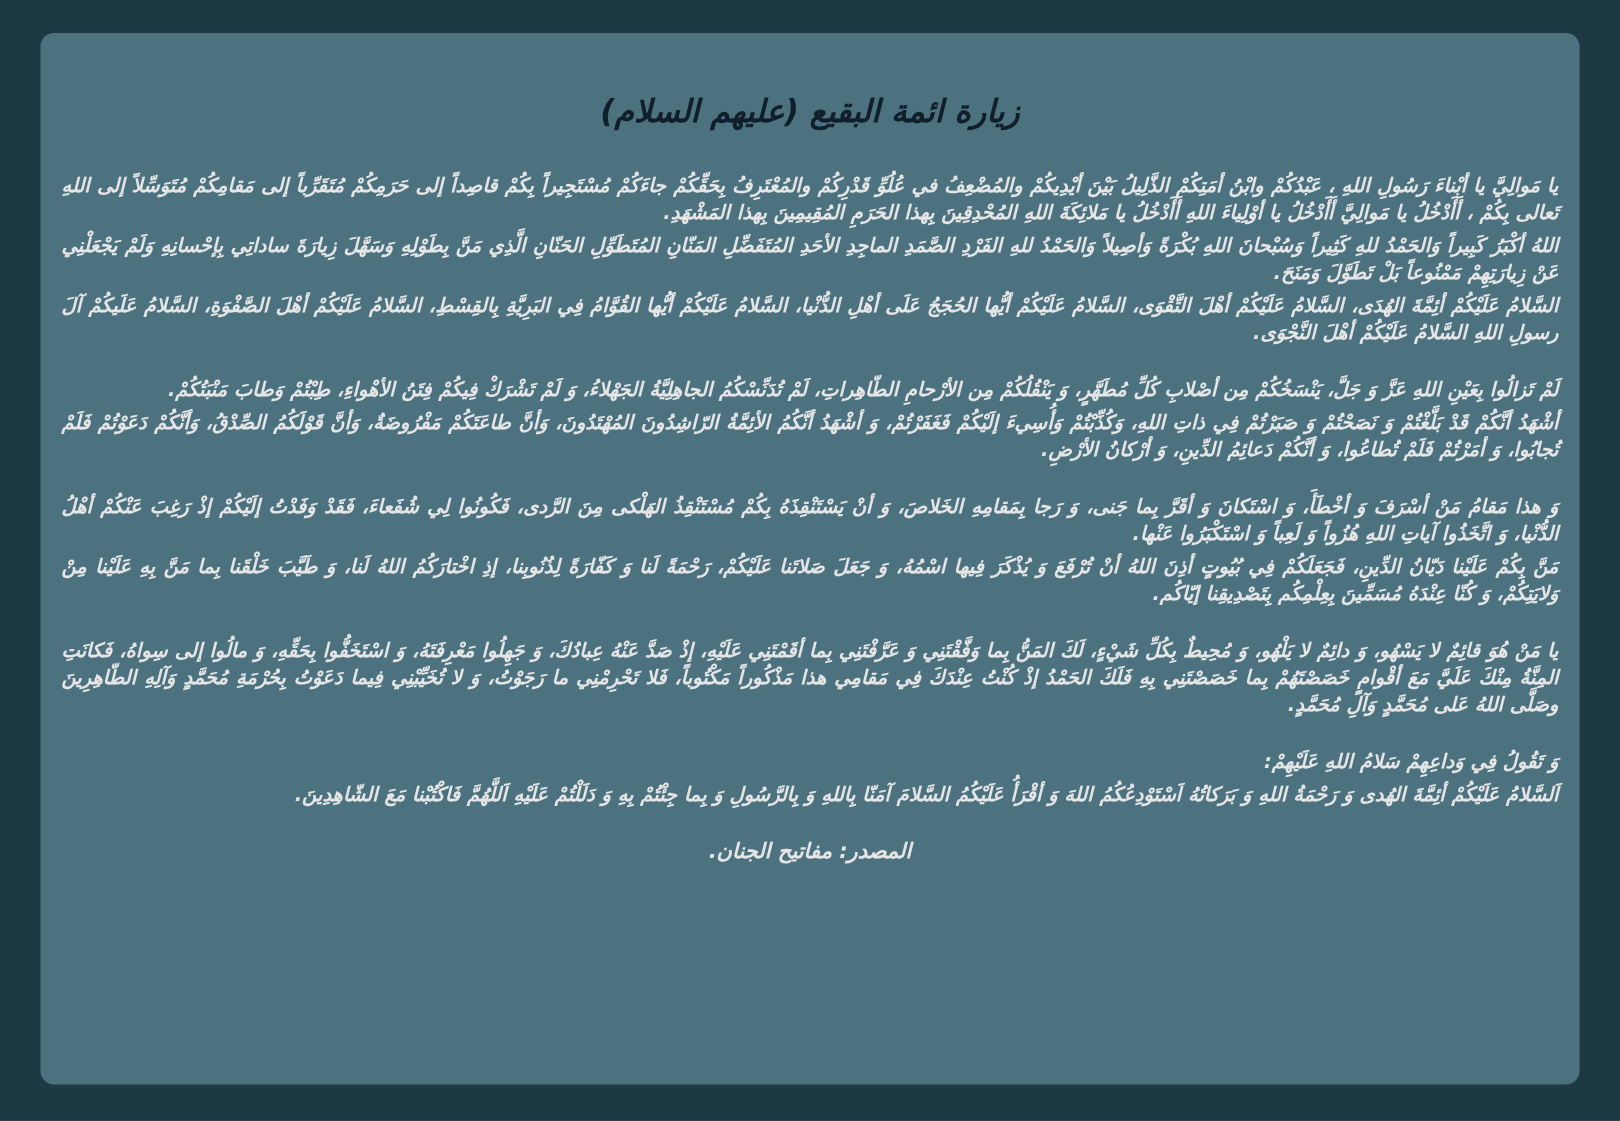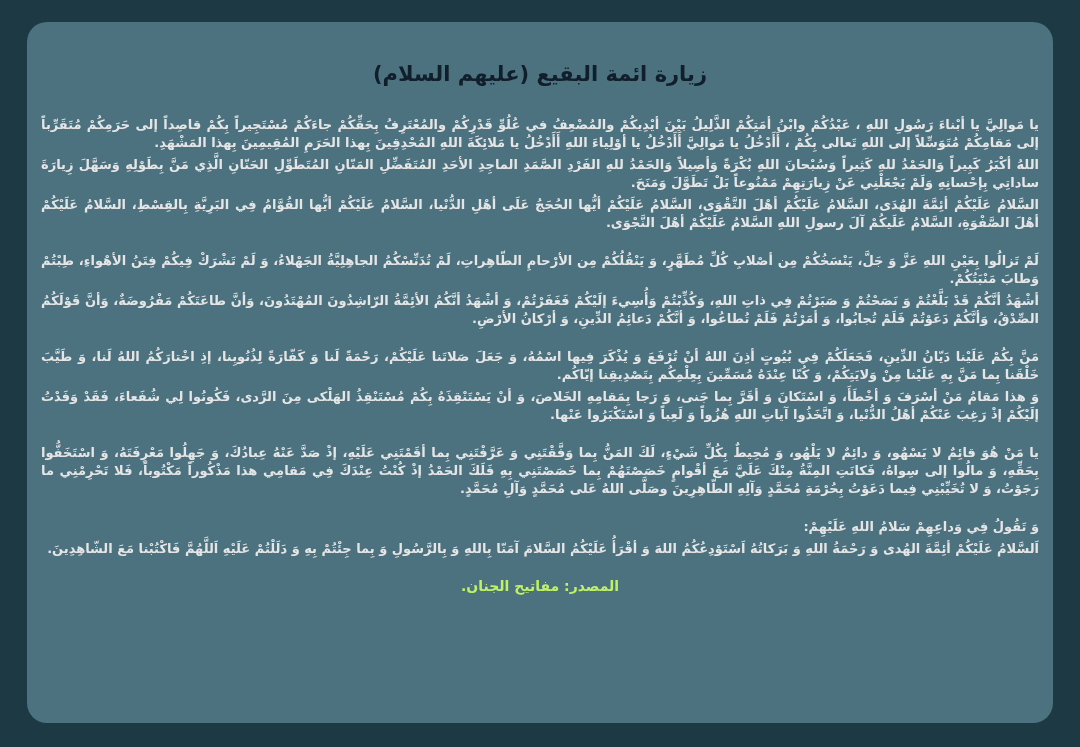--- a/index.html
+++ b/index.html
@@ -11,24 +11,25 @@
     background: #1d3944;
     font-family: "DejaVu Sans", sans-serif;
   }
   .card {
     position: absolute;
     left: 27px;
     top: 22px;
     width: 1026px;
     height: 701px;
     background: #4c7280;
-    border-radius: 20px;
+    border-radius: 9px;
     box-sizing: border-box;
     padding: 40px 14px 0 14px;
     direction: rtl;
+    font-style: italic;
   }
   .page-title {
     margin: 0 0 30px 0;
     text-align: center;
     font-size: 21px;
     font-weight: bold;
     color: #101f2b;
     letter-spacing: 0;
   }
   .doc-body {
@@ -43,42 +44,42 @@
     margin: 0 0 20px 0;
   }
   .para {
     margin: 0 0 4px 0;
   }
   .source-line {
     margin: 16px 0 0 0;
     text-align: center;
     font-size: 14px;
     font-weight: bold;
-    color: #bef264;
+    color: #e5e5e5;
   }
 </style>
 </head>
 <body>
 
 <div class="card">
   <h1 class="page-title">زيارة ائمة البقيع (عليهم السلام)</h1>
 
   <main class="doc-body">
       <section class="block">
         <p class="para">يا مَوالِيَّ يا أبْناءَ رَسُولِ اللهِ ، عَبْدُكُمْ وابْنُ أمَتِكُمْ الذَّلِيلُ بَيْنَ أيْدِيكُمْ والمُضْعِفُ في عُلُوِّ قَدْرِكُمْ والمُعْتَرِفُ بِحَقِّكُمْ جاءَكُمْ مُسْتَجِيراً بِكُمْ قاصِداً إلى حَرَمِكُمْ مُتَقَرِّباً إلى مَقامِكُمْ مُتَوَسِّلاً إلى اللهِ تَعالى بِكُمْ ، أَأَدْخُلُ يا مَوالِيَّ أَأَدْخُلُ يا أوْلِياءَ اللهِ أَأَدْخُلُ يا مَلائِكَةَ اللهِ المُحْدِقِينَ بِهذا الحَرَمِ المُقِيمِينَ بِهذا المَشْهَدِ.</p>
         <p class="para">اللهُ أكْبَرُ كَبِيراً وَالحَمْدُ للهِ كَثِيراً وَسُبْحانَ اللهِ بُكْرَةً وَأصِيلاً وَالحَمْدُ للهِ الفَرْدِ الصَّمَدِ الماجِدِ الأحَدِ المُتَفَضِّلِ المَنّانِ المُتَطَوِّلِ الحَنّانِ الَّذِي مَنَّ بِطَوْلِهِ وَسَهَّلَ زِيارَةَ ساداتِي بِإحْسانِهِ وَلَمْ يَجْعَلْنِي عَنْ زِيارَتِهِمْ مَمْنُوعاً بَلْ تَطَوَّلَ وَمَنَحَ.</p>
         <p class="para">السَّلامُ عَلَيْكُمْ أئِمَّةَ الهُدَى، السَّلامُ عَلَيْكُمْ أهْلَ التَّقْوَى، السَّلامُ عَلَيْكُمْ أيُّها الحُجَجُ عَلَى أهْلِ الدُّنْيا، السَّلامُ عَلَيْكُمْ أيُّها القُوَّامُ فِي البَرِيَّةِ بِالقِسْطِ، السَّلامُ عَلَيْكُمْ أهْلَ الصَّفْوَةِ، السَّلامُ عَلَيكُمْ آلَ رسولِ اللهِ السَّلامُ عَلَيْكُمْ أهْلَ النَّجْوَى.</p>
       </section>
       <section class="block">
         <p class="para">لَمْ تَزالُوا بِعَيْنِ اللهِ عَزَّ وَ جَلَّ، يَنْسَخُكُمْ مِن أصْلابِ كُلِّ مُطَهَّرٍ، وَ يَنْقُلُكُمْ مِن الأرْحامِ الطّاهِراتِ، لَمْ تُدَنِّسْكُمُ الجاهِلِيَّةُ الجَهْلاءُ، وَ لَمْ تَشْرَكْ فِيكُمْ فِتَنُ الأهْواءِ، طِبْتُمْ وَطابَ مَنْبَتُكُمْ.</p>
         <p class="para">أشْهَدُ أنَّكُمْ قَدْ بَلَّغْتُمْ وَ نَصَحْتُمْ وَ صَبَرْتُمْ فِي ذاتِ اللهِ، وَكُذِّبْتُمْ وَأُسِيءَ إلَيْكُمْ فَغَفَرْتُمْ، وَ أشْهَدُ أنَّكُمُ الأئِمَّةُ الرّاشِدُونَ المُهْتَدُونَ، وَأنَّ طاعَتَكُمْ مَفْرُوضَةٌ، وَأنَّ قَوْلَكُمُ الصِّدْقُ، وَأنَّكُمْ دَعَوْتُمْ فَلَمْ تُجابُوا، وَ أمَرْتُمْ فَلَمْ تُطاعُوا، وَ أنَّكُمْ دَعائِمُ الدِّينِ، وَ أرْكانُ الأرْضِ.</p>
       </section>
       <section class="block">
+        <p class="para">وَ هذا مَقامُ مَنْ أسْرَفَ وَ أخْطَأَ، وَ اسْتَكانَ وَ أقَرَّ بِما جَنى، وَ رَجا بِمَقامِهِ الخَلاصَ، وَ أنْ يَسْتَنْقِذَهُ بِكُمْ مُسْتَنْقِذُ الهَلْكى مِنَ الرَّدى، فَكُونُوا لِي شُفَعاءَ، فَقَدْ وَفَدْتُ إلَيْكُمْ إذْ رَغِبَ عَنْكُمْ أهْلُ الدُّنْيا، وَ اتَّخَذُوا آياتِ اللهِ هُزُواً وَ لَعِباً وَ اسْتَكْبَرُوا عَنْها.</p>
         <p class="para">مَنَّ بِكُمْ عَلَيْنا دَيّانُ الدِّينِ، فَجَعَلَكُمْ فِي بُيُوتٍ أذِنَ اللهُ أنْ تُرْفَعَ وَ يُذْكَرَ فِيها اسْمُهُ، وَ جَعَلَ صَلاتَنا عَلَيْكُمْ، رَحْمَةً لَنا وَ كَفّارَةً لِذُنُوبِنا، إذِ اخْتارَكُمُ اللهُ لَنا، وَ طَيَّبَ خَلْقَنا بِما مَنَّ بِهِ عَلَيْنا مِنْ وَلايَتِكُمْ، وَ كُنّا عِنْدَهُ مُسَمِّينَ بِعِلْمِكُم بِتَصْدِيقِنا إيّاكُم.</p>
-        <p class="para">وَ هذا مَقامُ مَنْ أسْرَفَ وَ أخْطَأَ، وَ اسْتَكانَ وَ أقَرَّ بِما جَنى، وَ رَجا بِمَقامِهِ الخَلاصَ، وَ أنْ يَسْتَنْقِذَهُ بِكُمْ مُسْتَنْقِذُ الهَلْكى مِنَ الرَّدى، فَكُونُوا لِي شُفَعاءَ، فَقَدْ وَفَدْتُ إلَيْكُمْ إذْ رَغِبَ عَنْكُمْ أهْلُ الدُّنْيا، وَ اتَّخَذُوا آياتِ اللهِ هُزُواً وَ لَعِباً وَ اسْتَكْبَرُوا عَنْها.</p>
       </section>
       <section class="block">
         <p class="para">يا مَنْ هُوَ قائِمٌ لا يَسْهُو، وَ دائِمٌ لا يَلْهُو، وَ مُحِيطٌ بِكُلِّ شَيْءٍ، لَكَ المَنُّ بِما وَفَّقْتَنِي وَ عَرَّفْتَنِي بِما أقَمْتَنِي عَلَيْهِ، إذْ صَدَّ عَنْهُ عِبادُكَ، وَ جَهِلُوا مَعْرِفَتَهُ، وَ اسْتَخَفُّوا بِحَقِّهِ، وَ مالُوا إلى سِواهُ، فَكانَتِ المِنَّةُ مِنْكَ عَلَيَّ مَعَ أقْوامٍ خَصَصْتَهُمْ بِما خَصَصْتَنِي بِهِ فَلَكَ الحَمْدُ إذْ كُنْتُ عِنْدَكَ فِي مَقامِي هذا مَذْكُوراً مَكْتُوباً، فَلا تَحْرِمْنِي ما رَجَوْتُ، وَ لا تُخَيِّبْنِي فِيما دَعَوْتُ بِحُرْمَةِ مُحَمَّدٍ وَآلِهِ الطّاهِرِينَ وصَلَّى اللهُ عَلى مُحَمَّدٍ وَآلِ مُحَمَّدٍ.</p>
       </section>
       <section class="block">
         <p class="para">وَ تَقُولُ فِي وَداعِهِمْ سَلامُ اللهِ عَلَيْهِمْ:</p>
         <p class="para">اَلسَّلامُ عَلَيْكُمْ أئِمَّةَ الهُدى وَ رَحْمَةُ اللهِ وَ بَرَكاتُهُ اَسْتَوْدِعُكُمُ اللهَ وَ أقْرَأُ عَلَيْكُمُ السَّلامَ آمَنّا بِاللهِ وَ بِالرَّسُولِ وَ بِما جِئْتُمْ بِهِ وَ دَلَلْتُمْ عَلَيْهِ اَللَّهُمَّ فَاكْتُبْنا مَعَ الشّاهِدِينَ.</p>
       </section>
     </main>
 

